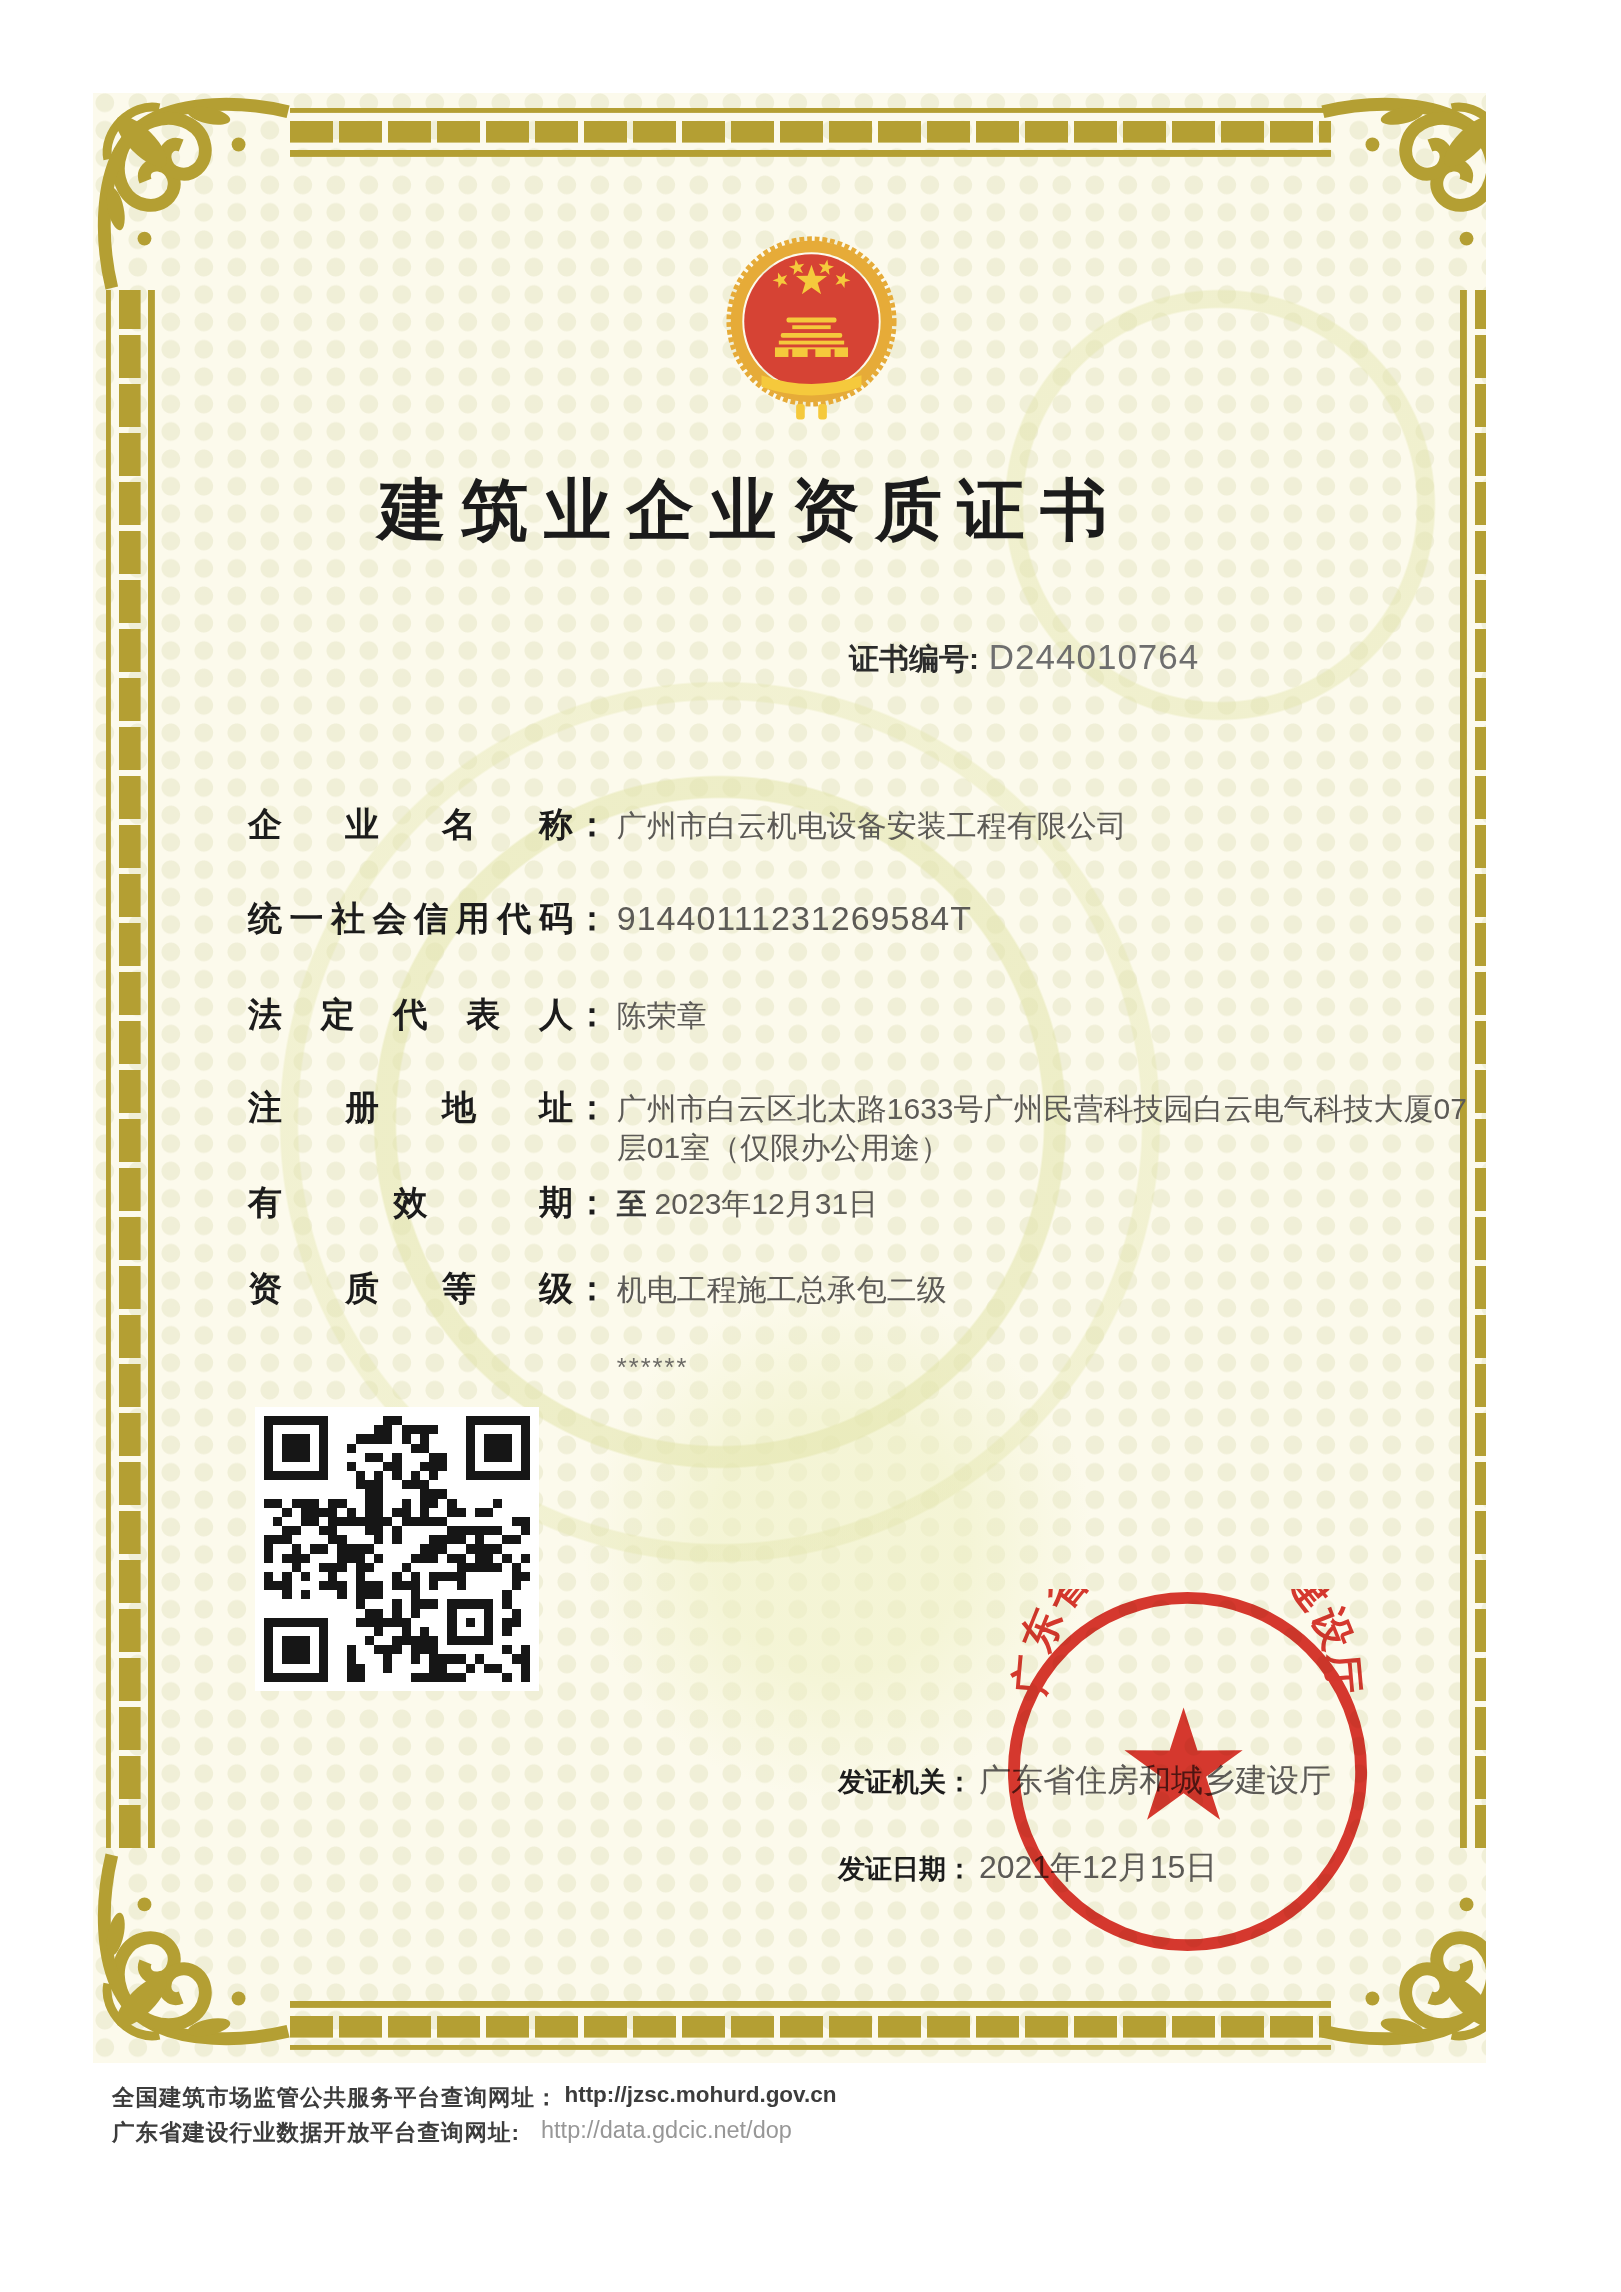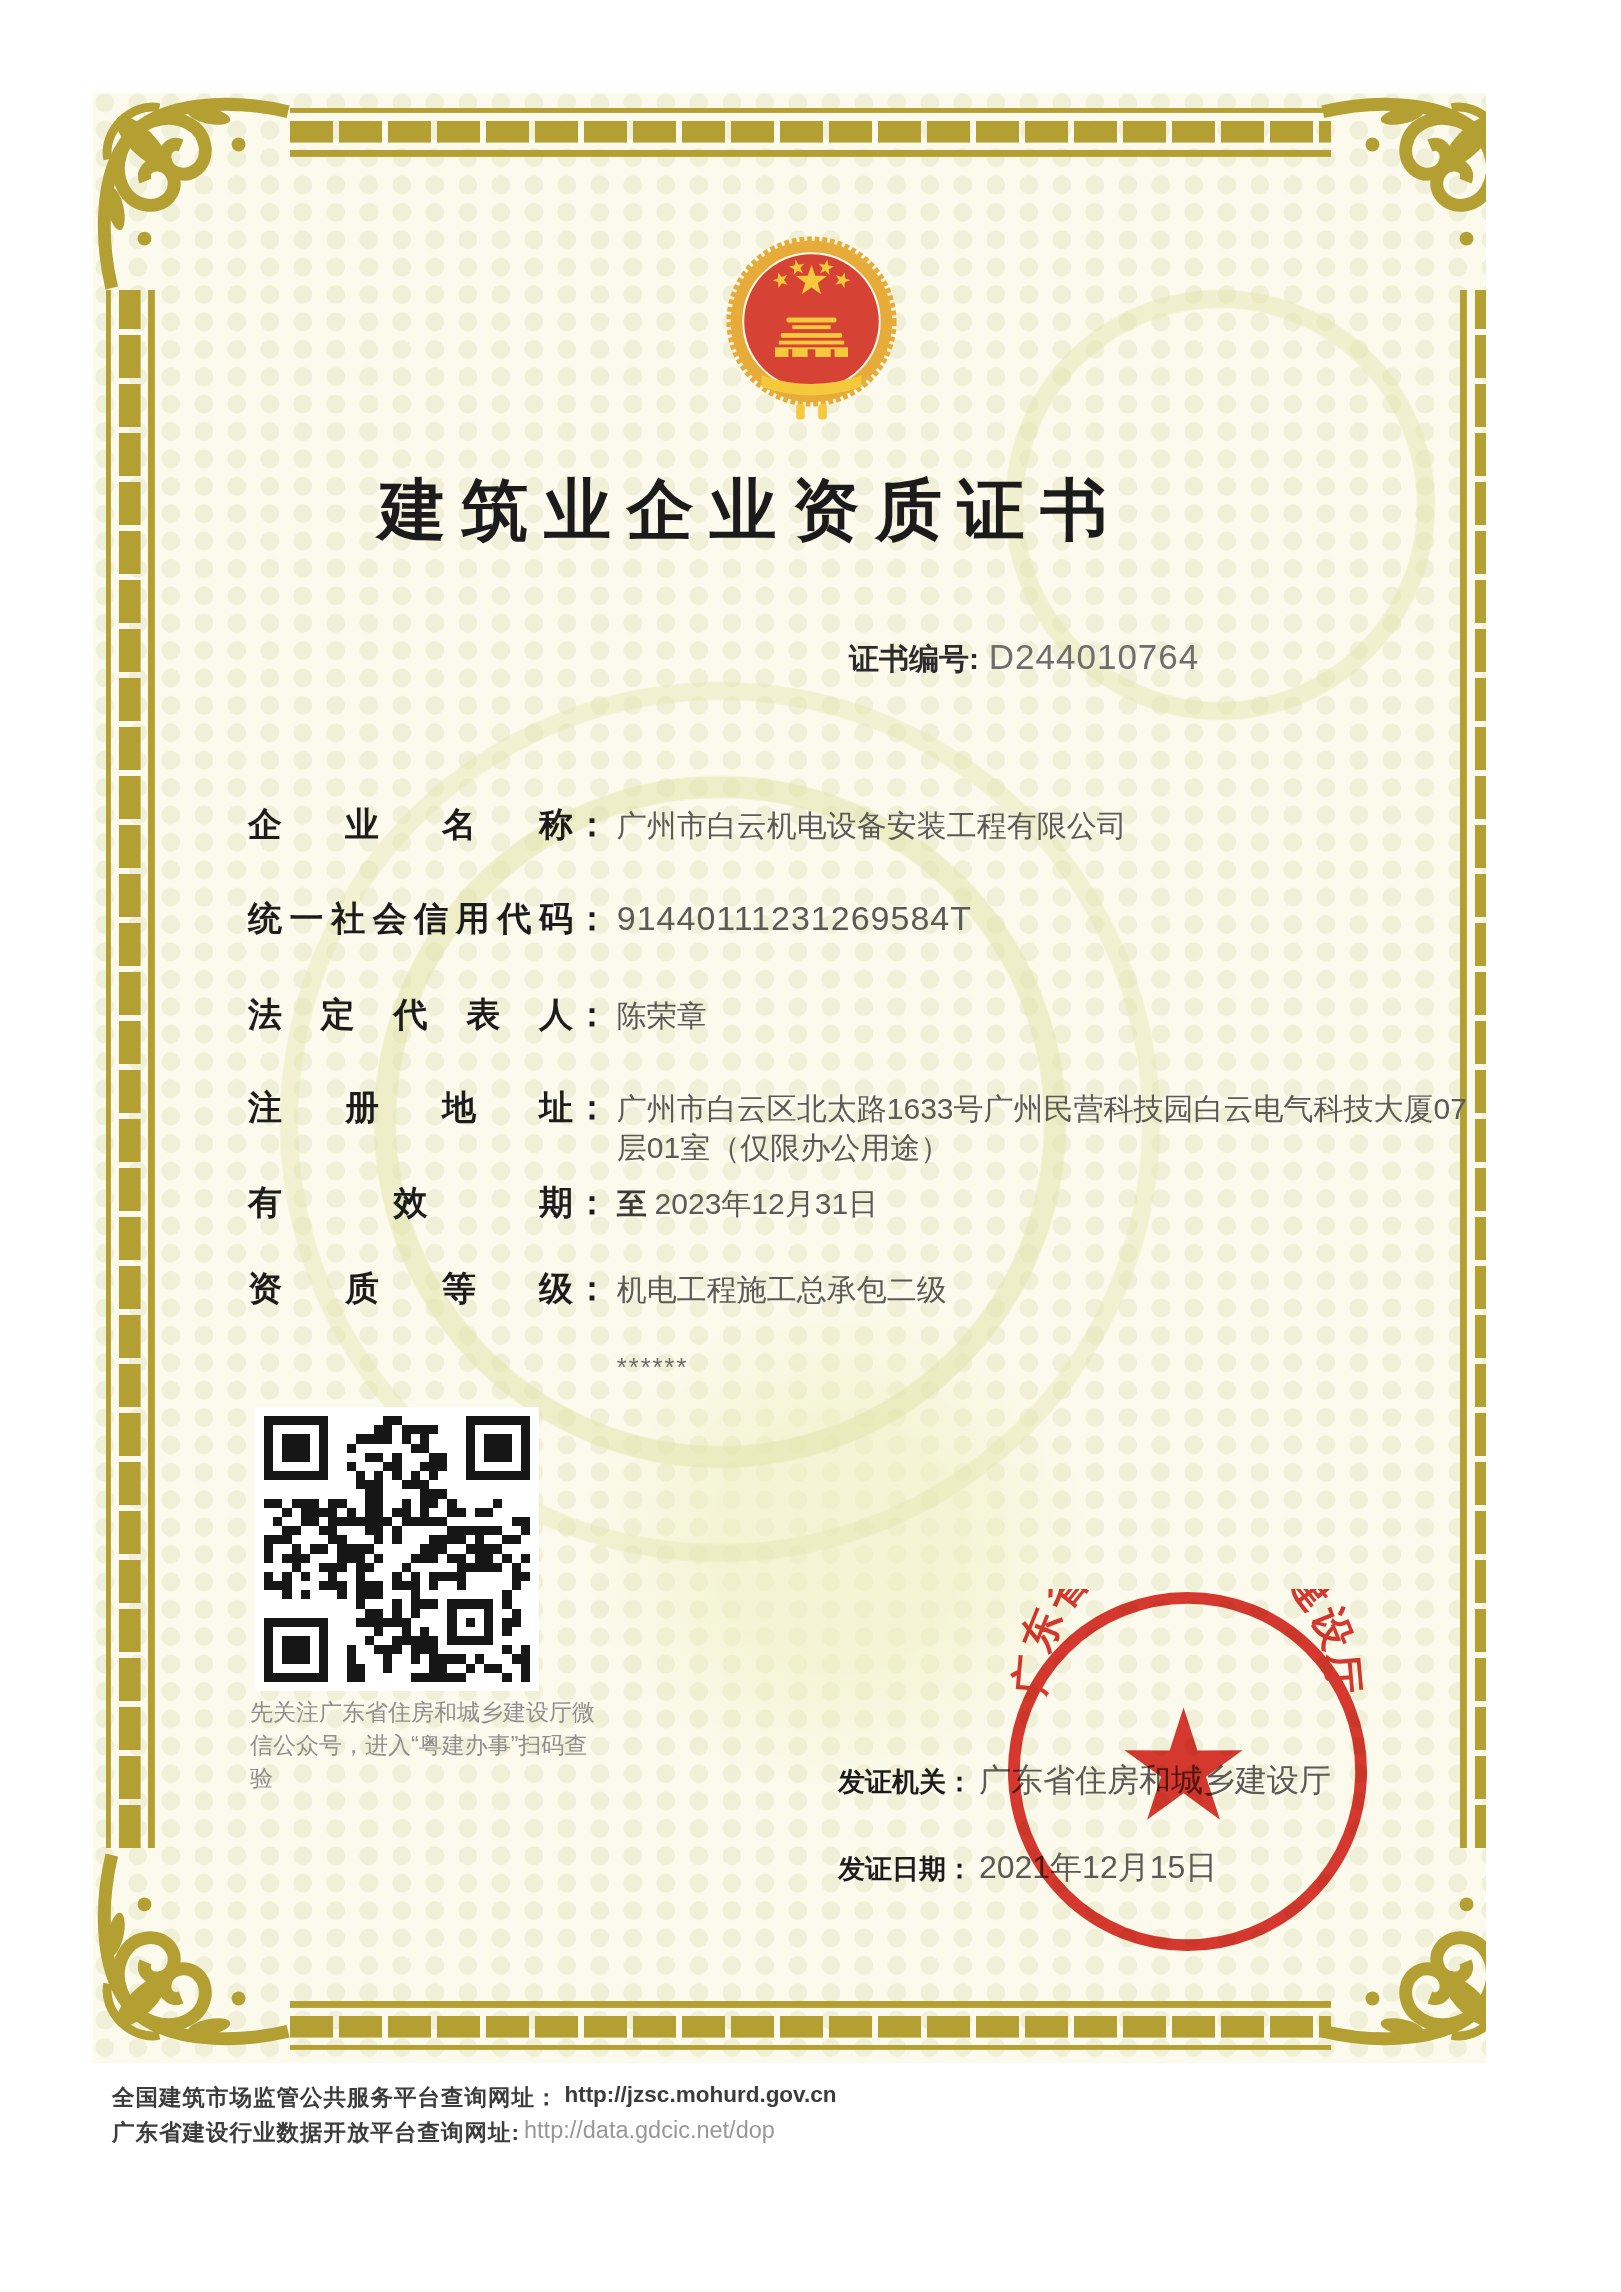--- a/index.html
+++ b/index.html
@@ -60,21 +60,21 @@
   .issue-row{position:absolute;display:flex;align-items:baseline;}
   .issue-row .lab{font-size:27px;font-weight:bold;color:#1c1c1c;}
   .issue-row .val{font-size:32px;color:#5c5a56;margin-left:5.9px;}
   
   .seal{position:absolute;left:1005px;top:1589px;width:365px;height:365px;
         mix-blend-mode:multiply;opacity:.92;}
   
   .foot{position:absolute;left:112px;display:flex;align-items:flex-start;}
   .foot .lab{font-size:22.5px;font-weight:bold;color:#3c3c3c;letter-spacing:1px;}
   .foot .url1{font-size:22.5px;font-weight:bold;color:#3c3c3c;margin-left:5.9px;}
-  .foot .url2{font-size:23.5px;color:#979797;margin-left:4px;}
+  .foot .url2{font-size:23.5px;color:#979797;margin-left:21px;}
 </style>
 </head>
 <body>
 
 <div class="page">
   <div class="paper"></div>
 
   <div class="edge h top" style="left:290px;top:108px;width:1041px;"></div>
   <div class="edge h bottom" style="left:290px;top:2001px;width:1041px;"></div>
   <div class="edge v left" style="left:106px;top:290px;height:1558px;"></div>
@@ -496,21 +496,20 @@
           <rect x="24" y="2" width="3" height="3" fill="#161616"></rect>
           <rect x="0" y="22" width="7" height="7" fill="#161616"></rect>
           <rect x="1" y="23" width="5" height="5" fill="#fff"></rect>
           <rect x="2" y="24" width="3" height="3" fill="#161616"></rect>
           <rect x="20" y="20" width="5" height="5" fill="#161616"></rect>
           <rect x="21" y="21" width="3" height="3" fill="#fff"></rect>
           <rect x="22" y="22" width="1" height="1" fill="#161616"></rect>
         </g>
       </svg>
   </div>
-  <div class="qr-caption">先关注广东省住房和城乡建设厅微信公众号，进入“粤建办事”扫码查验</div>
 
   <div class="issue-row" style="left:838px;top:1759px;">
     <span class="lab">发证机关：</span>
     <span class="val">广东省住房和城乡建设厅</span>
   </div>
   <div class="issue-row" style="left:838px;top:1846px;">
     <span class="lab">发证日期：</span>
     <span class="val">2021年12月15日</span>
   </div>
 

